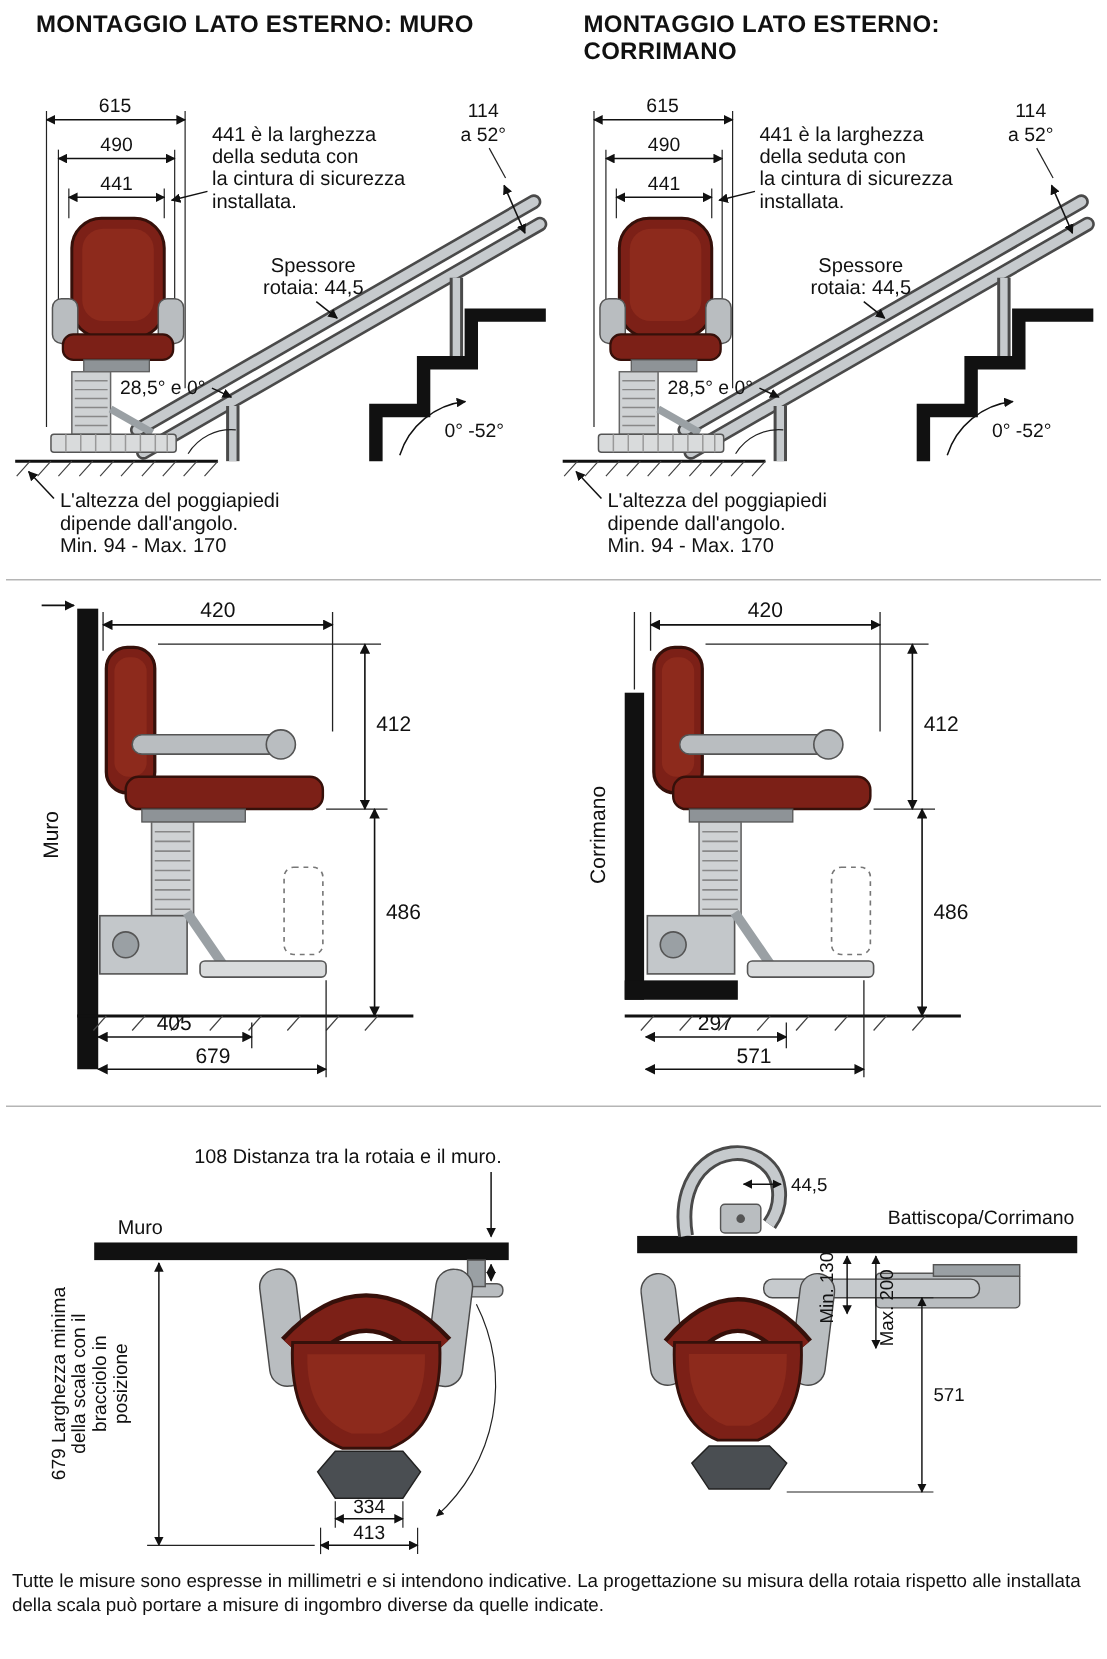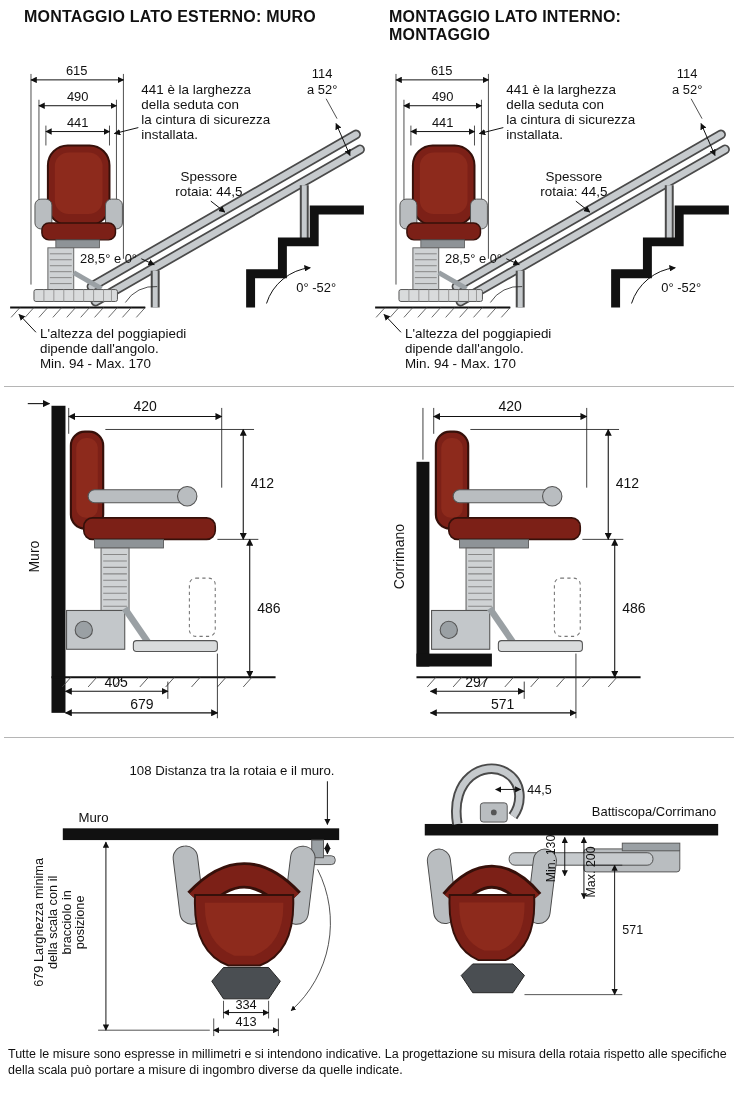--- a/index.html
+++ b/index.html
@@ -115,21 +115,21 @@
         <g>
           <line class="dim" x1="30" y1="272" x2="13" y2="254" marker-end="url(#arr)"></line>
           <text class="t14" x="34" y="278">L'altezza del poggiapiedi</text>
           <text class="t14" x="34" y="293">dipende dall'angolo.</text>
           <text class="t14" x="34" y="308">Min. 94 - Max. 170</text>
         </g>
       </svg>
     </div>
 
     <div class="col">
-      <h2 class="diag-title">MONTAGGIO LATO INTERNO: MONTAGGIO</h2>
+      <h2 class="diag-title">MONTAGGIO LATO ESTERNO: CORRIMANO</h2>
       <svg width="364" height="316" viewBox="0 0 366 318">
         <g class="thin">
           <line x1="25" y1="12" x2="25" y2="224"></line>
             <line x1="118" y1="12" x2="118" y2="198"></line>
           <line x1="33" y1="38" x2="33" y2="158"></line>
             <line x1="111" y1="38" x2="111" y2="158"></line>
           <line x1="40" y1="64" x2="40" y2="84"></line>
             <line x1="104" y1="64" x2="104" y2="84"></line>
         </g>
         <g>
@@ -429,14 +429,14 @@
         <g>
           <line class="thin" x1="200" y1="121" x2="236" y2="121"></line>
           <line class="thin" x1="134" y1="256" x2="236" y2="256"></line>
           <line class="dim" x1="228" y1="121" x2="228" y2="256" marker-start="url(#arr)" marker-end="url(#arr)"></line>
           <text class="t13" x="236" y="193">571</text>
         </g>
       </svg>
     </div>
   </section>
 
-  <footer class="note">Tutte le misure sono espresse in millimetri e si intendono indicative. La progettazione su misura della rotaia rispetto alle specifiche della scala può portare a misure di ingombro diverse da quelle indicate.</footer>
+  <footer class="note">Tutte le misure sono espresse in millimetri e si intendono indicative. La progettazione su misura della rotaia rispetto alle installata della scala può portare a misure di ingombro diverse da quelle indicate.</footer>
 </div>
 
 </body></html>

